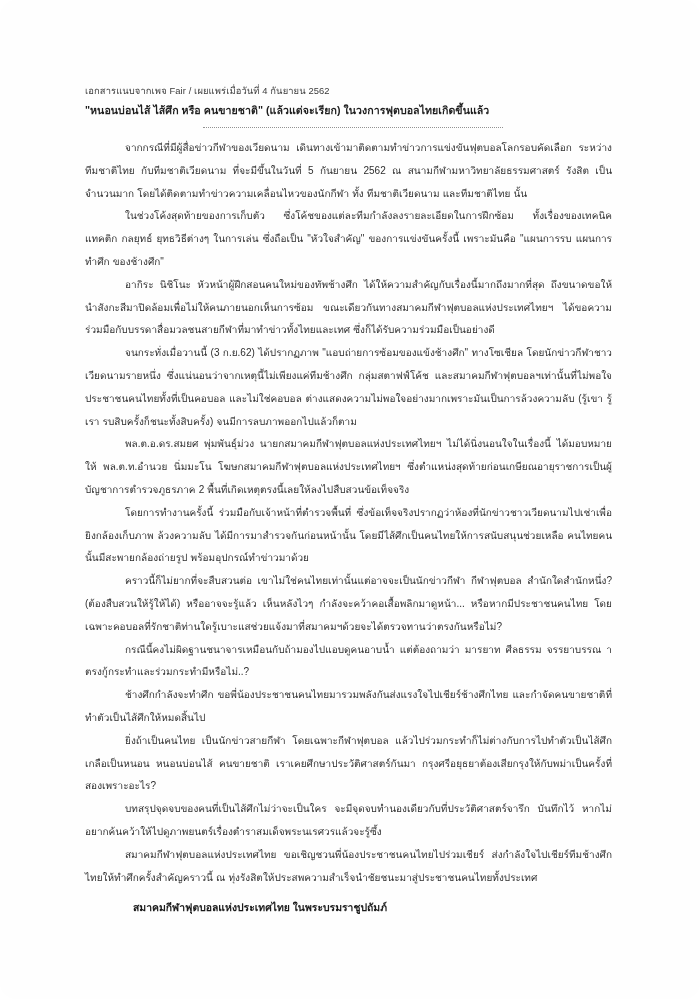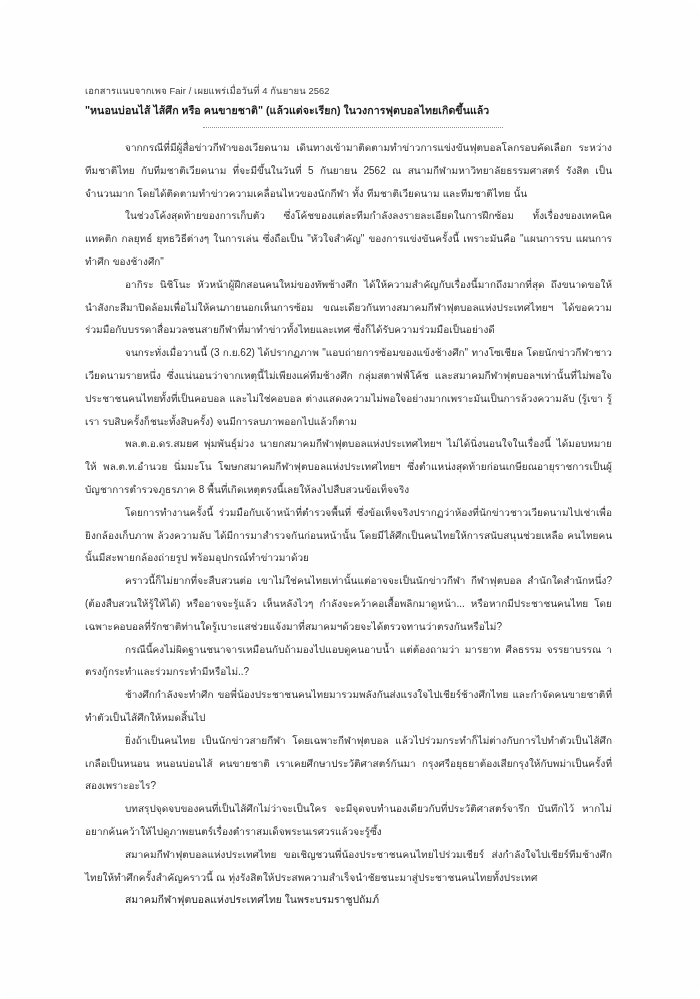--- a/index.html
+++ b/index.html
@@ -70,45 +70,45 @@
     letter-spacing: 0.02px;
     word-spacing: 0.3px;
   }
 
   p.para.last-line-natural {
     text-align-last: left;
   }
 
   .signature {
     font-size: 10.4px;
-    font-weight: normal;
+    font-weight: bold;
     line-height: 22.8px;
     color: #1a1a1a;
     text-indent: 40px;
-    margin: 0;
+    margin: 8px;
     white-space: nowrap;
   }
 </style>
 </head>
 <body>
 
 <div class="page">
 
   <div class="doc-header">เอกสารแนบจากเพจ Fair  / เผยแพร่เมื่อวันที่ 4 กันยายน 2562</div>
 
   <div class="doc-title">"หนอนบ่อนไส้ ไส้ศึก หรือ คนขายชาติ" (แล้วแต่จะเรียก) ในวงการฟุตบอลไทยเกิดขึ้นแล้ว</div>
 
   <hr class="separator">
 
   <div class="body-block">
     <p class="para last-line-natural">จากกรณีที่มีผู้สื่อข่าวกีฬาของเวียดนาม เดินทางเข้ามาติดตามทำข่าวการแข่งขันฟุตบอลโลกรอบคัดเลือก ระหว่างทีมชาติไทย กับทีมชาติเวียดนาม ที่จะมีขึ้นในวันที่ 5 กันยายน 2562 ณ สนามกีฬามหาวิทยาลัยธรรมศาสตร์ รังสิต เป็นจำนวนมาก โดยได้ติดตามทำข่าวความเคลื่อนไหวของนักกีฬา ทั้ง ทีมชาติเวียดนาม และทีมชาติไทย นั้น</p>
     <p class="para last-line-natural">ในช่วงโค้งสุดท้ายของการเก็บตัว ซึ่งโค้ชของแต่ละทีมกำลังลงรายละเอียดในการฝึกซ้อม ทั้งเรื่องของเทคนิค แทคติก กลยุทธ์ ยุทธวิธีต่างๆ ในการเล่น ซึ่งถือเป็น "หัวใจสำคัญ" ของการแข่งขันครั้งนี้ เพราะมันคือ "แผนการรบ แผนการทำศึก ของช้างศึก"</p>
     <p class="para last-line-natural">อากิระ นิชิโนะ หัวหน้าผู้ฝึกสอนคนใหม่ของทัพช้างศึก ได้ให้ความสำคัญกับเรื่องนี้มากถึงมากที่สุด ถึงขนาดขอให้นำสังกะสีมาปิดล้อมเพื่อไม่ให้คนภายนอกเห็นการซ้อม ขณะเดียวกันทางสมาคมกีฬาฟุตบอลแห่งประเทศไทยฯ ได้ขอความร่วมมือกับบรรดาสื่อมวลชนสายกีฬาที่มาทำข่าวทั้งไทยและเทศ ซึ่งก็ได้รับความร่วมมือเป็นอย่างดี</p>
     <p class="para last-line-natural">จนกระทั่งเมื่อวานนี้ (3 ก.ย.62) ได้ปรากฏภาพ "แอบถ่ายการซ้อมของแข้งช้างศึก" ทางโซเชียล โดยนักข่าวกีฬาชาวเวียดนามรายหนึ่ง ซึ่งแน่นอนว่าจากเหตุนี้ไม่เพียงแค่ทีมช้างศึก กลุ่มสตาฟฟ์โค้ช และสมาคมกีฬาฟุตบอลฯเท่านั้นที่ไม่พอใจ ประชาชนคนไทยทั้งที่เป็นคอบอล และไม่ใช่คอบอล ต่างแสดงความไม่พอใจอย่างมากเพราะมันเป็นการล้วงความลับ (รู้เขา รู้เรา รบสิบครั้งก็ชนะทั้งสิบครั้ง) จนมีการลบภาพออกไปแล้วก็ตาม</p>
-    <p class="para last-line-natural">พล.ต.อ.ดร.สมยศ พุ่มพันธุ์ม่วง นายกสมาคมกีฬาฟุตบอลแห่งประเทศไทยฯ ไม่ได้นิ่งนอนใจในเรื่องนี้ ได้มอบหมายให้ พล.ต.ท.อำนวย นิ่มมะโน โฆษกสมาคมกีฬาฟุตบอลแห่งประเทศไทยฯ ซึ่งตำแหน่งสุดท้ายก่อนเกษียณอายุราชการเป็นผู้บัญชาการตำรวจภูธรภาค 8 พื้นที่เกิดเหตุตรงนี้เลยให้ลงไปสืบสวนข้อเท็จจริง</p>
+    <p class="para last-line-natural">พล.ต.อ.ดร.สมยศ พุ่มพันธุ์ม่วง นายกสมาคมกีฬาฟุตบอลแห่งประเทศไทยฯ ไม่ได้นิ่งนอนใจในเรื่องนี้ ได้มอบหมายให้ พล.ต.ท.อำนวย นิ่มมะโน โฆษกสมาคมกีฬาฟุตบอลแห่งประเทศไทยฯ ซึ่งตำแหน่งสุดท้ายก่อนเกษียณอายุราชการเป็นผู้บัญชาการตำรวจภูธรภาค 2 พื้นที่เกิดเหตุตรงนี้เลยให้ลงไปสืบสวนข้อเท็จจริง</p>
     <p class="para last-line-natural">โดยการทำงานครั้งนี้ ร่วมมือกับเจ้าหน้าที่ตำรวจพื้นที่ ซึ่งข้อเท็จจริงปรากฏว่าห้องที่นักข่าวชาวเวียดนามไปเช่าเพื่อยิงกล้องเก็บภาพ ล้วงความลับ ได้มีการมาสำรวจกันก่อนหน้านั้น โดยมีไส้ศึกเป็นคนไทยให้การสนับสนุนช่วยเหลือ คนไทยคนนั้นมีสะพายกล้องถ่ายรูป พร้อมอุปกรณ์ทำข่าวมาด้วย</p>
     <p class="para last-line-natural">คราวนี้ก็ไม่ยากที่จะสืบสวนต่อ เขาไม่ใช่คนไทยเท่านั้นแต่อาจจะเป็นนักข่าวกีฬา กีฬาฟุตบอล สำนักใดสำนักหนึ่ง? (ต้องสืบสวนให้รู้ให้ได้) หรืออาจจะรู้แล้ว เห็นหลังไวๆ กำลังจะคว้าคอเสื้อพลิกมาดูหน้า... หรือหากมีประชาชนคนไทย โดยเฉพาะคอบอลที่รักชาติท่านใดรู้เบาะแสช่วยแจ้งมาที่สมาคมฯด้วยจะได้ตรวจทานว่าตรงกันหรือไม่?</p>
     <p class="para last-line-natural">กรณีนี้คงไม่ผิดฐานชนาจารเหมือนกับถ้ามองไปแอบดูคนอาบน้ำ แต่ต้องถามว่า มารยาท ศีลธรรม จรรยาบรรณ าตรงกู้กระทำและร่วมกระทำมีหรือไม่..?</p>
     <p class="para last-line-natural">ช้างศึกกำลังจะทำศึก ขอพี่น้องประชาชนคนไทยมารวมพลังกันส่งแรงใจไปเชียร์ช้างศึกไทย และกำจัดคนขายชาติที่ทำตัวเป็นไส้ศึกให้หมดสิ้นไป</p>
     <p class="para last-line-natural">ยิ่งถ้าเป็นคนไทย เป็นนักข่าวสายกีฬา โดยเฉพาะกีฬาฟุตบอล แล้วไปร่วมกระทำก็ไม่ต่างกับการไปทำตัวเป็นไส้ศึก เกลือเป็นหนอน หนอนบ่อนไส้ คนขายชาติ เราเคยศึกษาประวัติศาสตร์กันมา กรุงศรีอยุธยาต้องเสียกรุงให้กับพม่าเป็นครั้งที่สองเพราะอะไร?</p>
     <p class="para last-line-natural">บทสรุปจุดจบของคนที่เป็นไส้ศึกไม่ว่าจะเป็นใคร จะมีจุดจบทำนองเดียวกับที่ประวัติศาสตร์จารึก บันทึกไว้ หากไม่อยากค้นคว้าให้ไปดูภาพยนตร์เรื่องตำราสมเด็จพระนเรศวรแล้วจะรู้ซึ้ง</p>
     <p class="para last-line-natural">สมาคมกีฬาฟุตบอลแห่งประเทศไทย ขอเชิญชวนพี่น้องประชาชนคนไทยไปร่วมเชียร์ ส่งกำลังใจไปเชียร์ทีมช้างศึกไทยให้ทำศึกครั้งสำคัญคราวนี้ ณ ทุ่งรังสิตให้ประสพความสำเร็จนำชัยชนะมาสู่ประชาชนคนไทยทั้งประเทศ</p>
 
     <p class="signature">สมาคมกีฬาฟุตบอลแห่งประเทศไทย ในพระบรมราชูปถัมภ์</p>
   </div>

